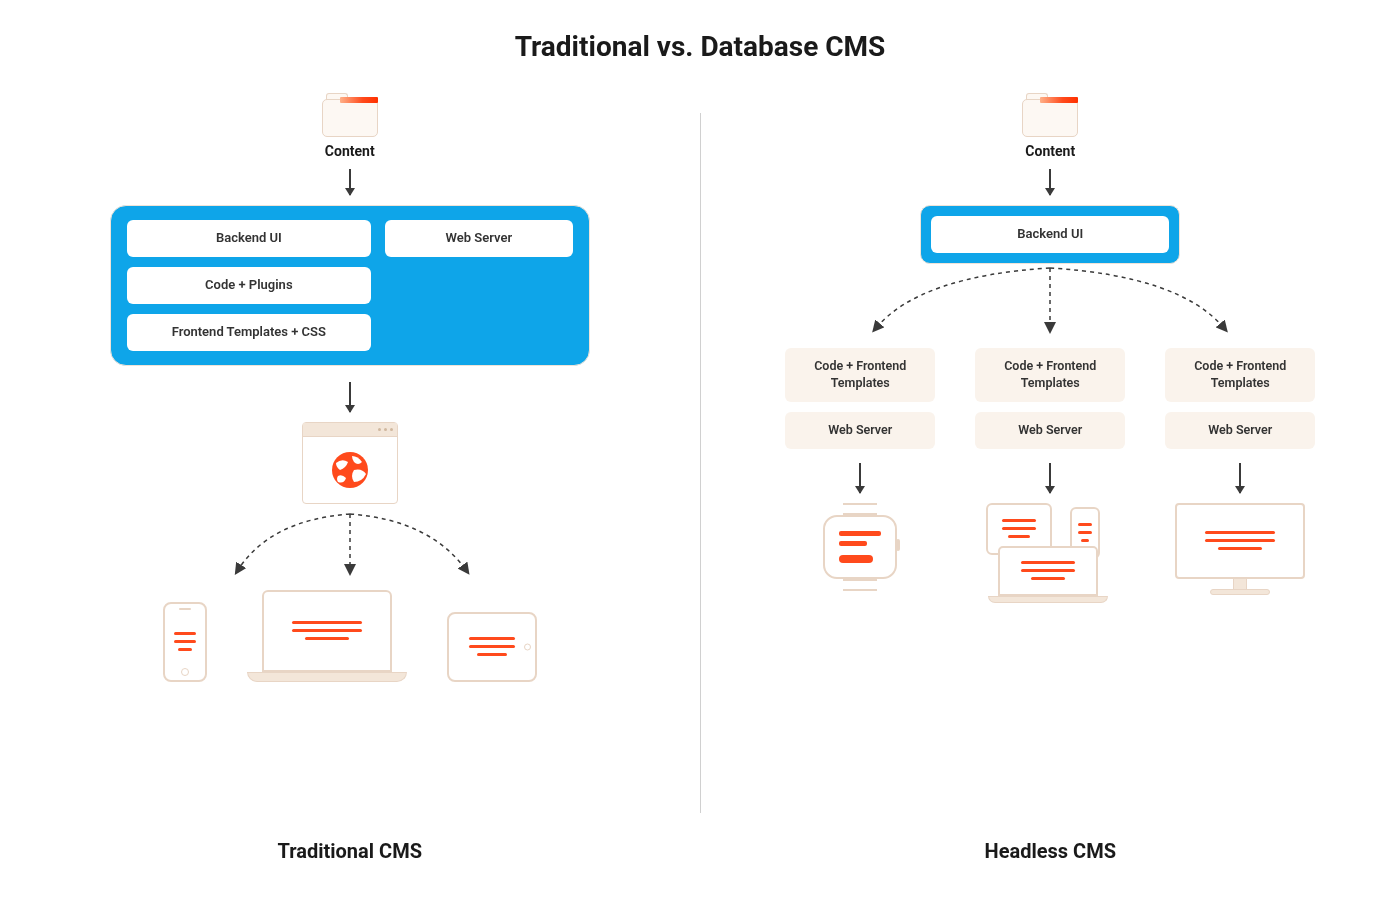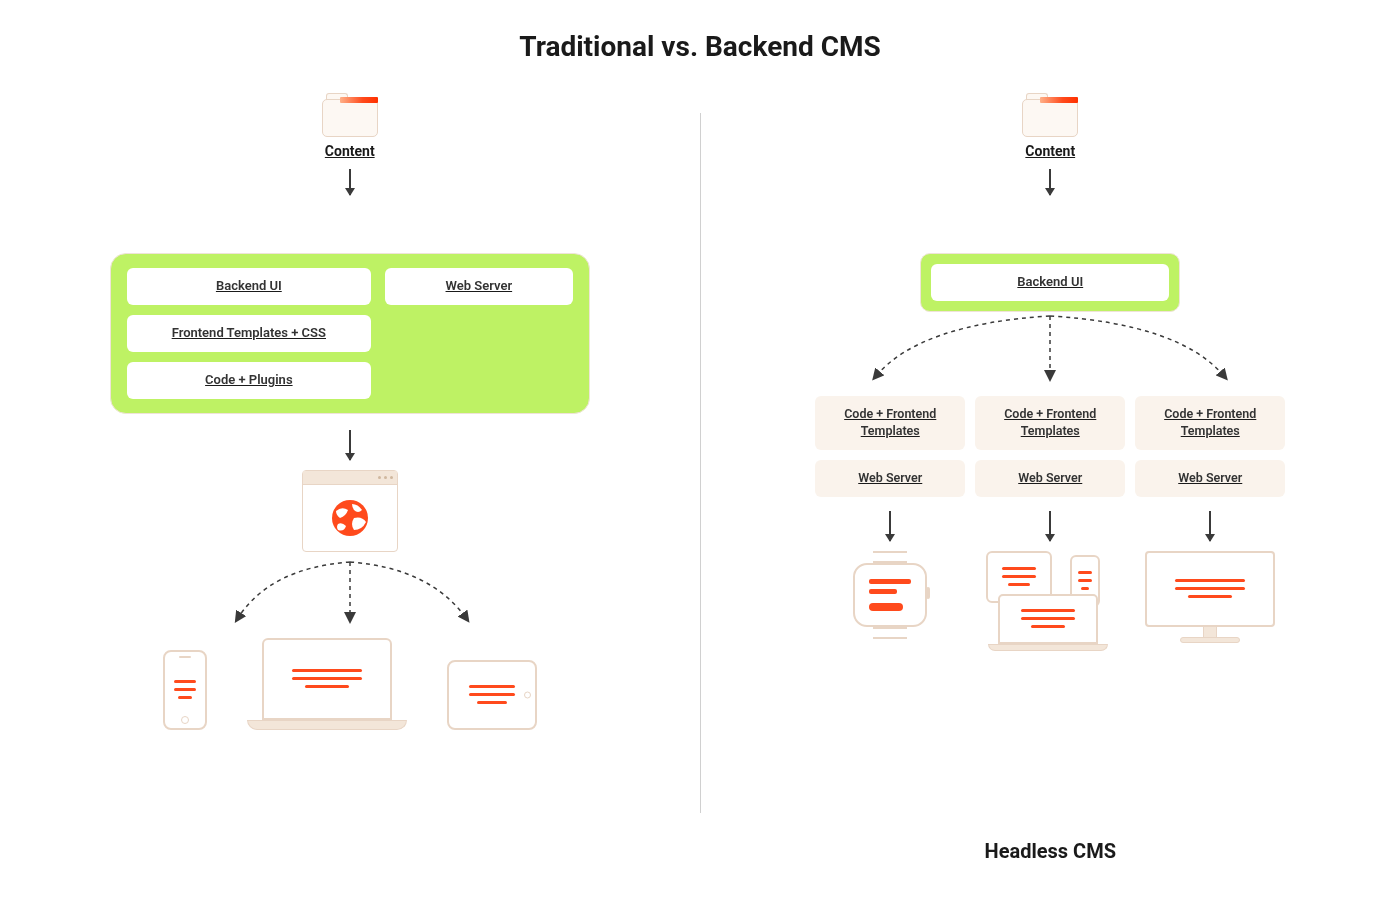--- a/index.html
+++ b/index.html
@@ -14,21 +14,20 @@
   .title {
     text-align: center;
     font-size: 28px;
     font-weight: 700;
     padding-top: 30px;
     padding-bottom: 20px;
   }
   .columns {
     display: flex;
     height: 760px;
-    text-decoration: underline;
   }
   .col {
     flex: 1;
     display: flex;
     flex-direction: column;
     align-items: center;
     position: relative;
     padding-top: 10px;
   }
   .divider {
@@ -89,26 +88,25 @@
     position: absolute;
     bottom: -1px; left: -4px;
     border-left: 5px solid transparent;
     border-right: 5px solid transparent;
     border-top: 8px solid #3a3a3a;
   }
   .arrow-down.short { height: 26px; }
   
   .panel {
     border: 1.5px solid #efe3d8;
-    background: #bef264;
+    background: #0ea5e9;
     border-radius: 16px;
     padding: 14px 16px;
     display: flex;
     gap: 14px;
-    margin-top: 48px;
   }
   .panel.trad { width: 480px; }
   .panel.headless-top {
     flex-direction: column;
     gap: 8px;
     width: 260px;
     padding: 10px 10px;
     border-radius: 10px;
   }
   .pill-col { display: flex; flex-direction: column; gap: 10px; flex: 1; }
@@ -209,20 +207,21 @@
     display:flex; align-items:center; justify-content:center;
     position:relative;
   }
   .tablet::after {
     content:""; position:absolute; right:4px; top:50%; transform:translateY(-50%);
     width:5px; height:5px; border:1.5px solid #e8d5c5; border-radius:50%;
   }
   
   .hl-row {
     display: flex;
+    gap: 30px;
     justify-content: center;
   }
   .hl-col {
     display: flex;
     flex-direction: column;
     align-items: center;
     width: 160px;
   }
   .hl-box {
     background: #faf3ec;
@@ -271,38 +270,38 @@
   .monitor .scr {
     width:130px; height:76px; border:2px solid #e8d5c5; border-radius:4px; background:#fff;
     display:flex; align-items:center; justify-content:center;
   }
   .monitor .neck { width:14px; height:10px; background:#f3e6d9; border:1.5px solid #e8d5c5; border-top:none; border-bottom:none;}
   .monitor .stand { width:60px; height:6px; background:#f3e6d9; border:1.5px solid #e8d5c5; border-radius:3px;}
 </style>
 </head>
 <body>
 
-<h1 class="title">Traditional vs. Backend CMS</h1>
+<h1 class="title">Traditional vs. Database CMS</h1>
 
 <div class="columns">
 
   <div class="col">
     <div class="folder">
       <div class="tab"></div>
         <div class="back"></div>
         <div class="stripe"></div>
     </div>
     <div class="content-label">Content</div>
     <div class="arrow-down short"></div>
 
     <div class="panel trad">
       <div class="pill-col">
         <div class="pill">Backend UI</div>
+        <div class="pill">Code + Plugins</div>
         <div class="pill">Frontend Templates + CSS</div>
-        <div class="pill">Code + Plugins</div>
       </div>
       <div class="pill-col">
         <div class="pill">Web Server</div>
       </div>
     </div>
 
     <div class="arrow-down" style="margin-top:16px;"></div>
 
     <div class="browser">
       <div class="bar">
@@ -354,20 +353,21 @@
       </div>
       <div class="tablet">
         <div class="lines">
             <div class="l" style="width:46px"></div>
             <div class="l" style="width:46px"></div>
             <div class="l" style="width:30px"></div>
           </div>
       </div>
     </div>
 
+    <div class="col-title">Traditional CMS</div>
   </div>
 
   <div class="divider"></div>
 
   <div class="col">
     <div class="folder">
       <div class="tab"></div>
         <div class="back"></div>
         <div class="stripe"></div>
     </div>

